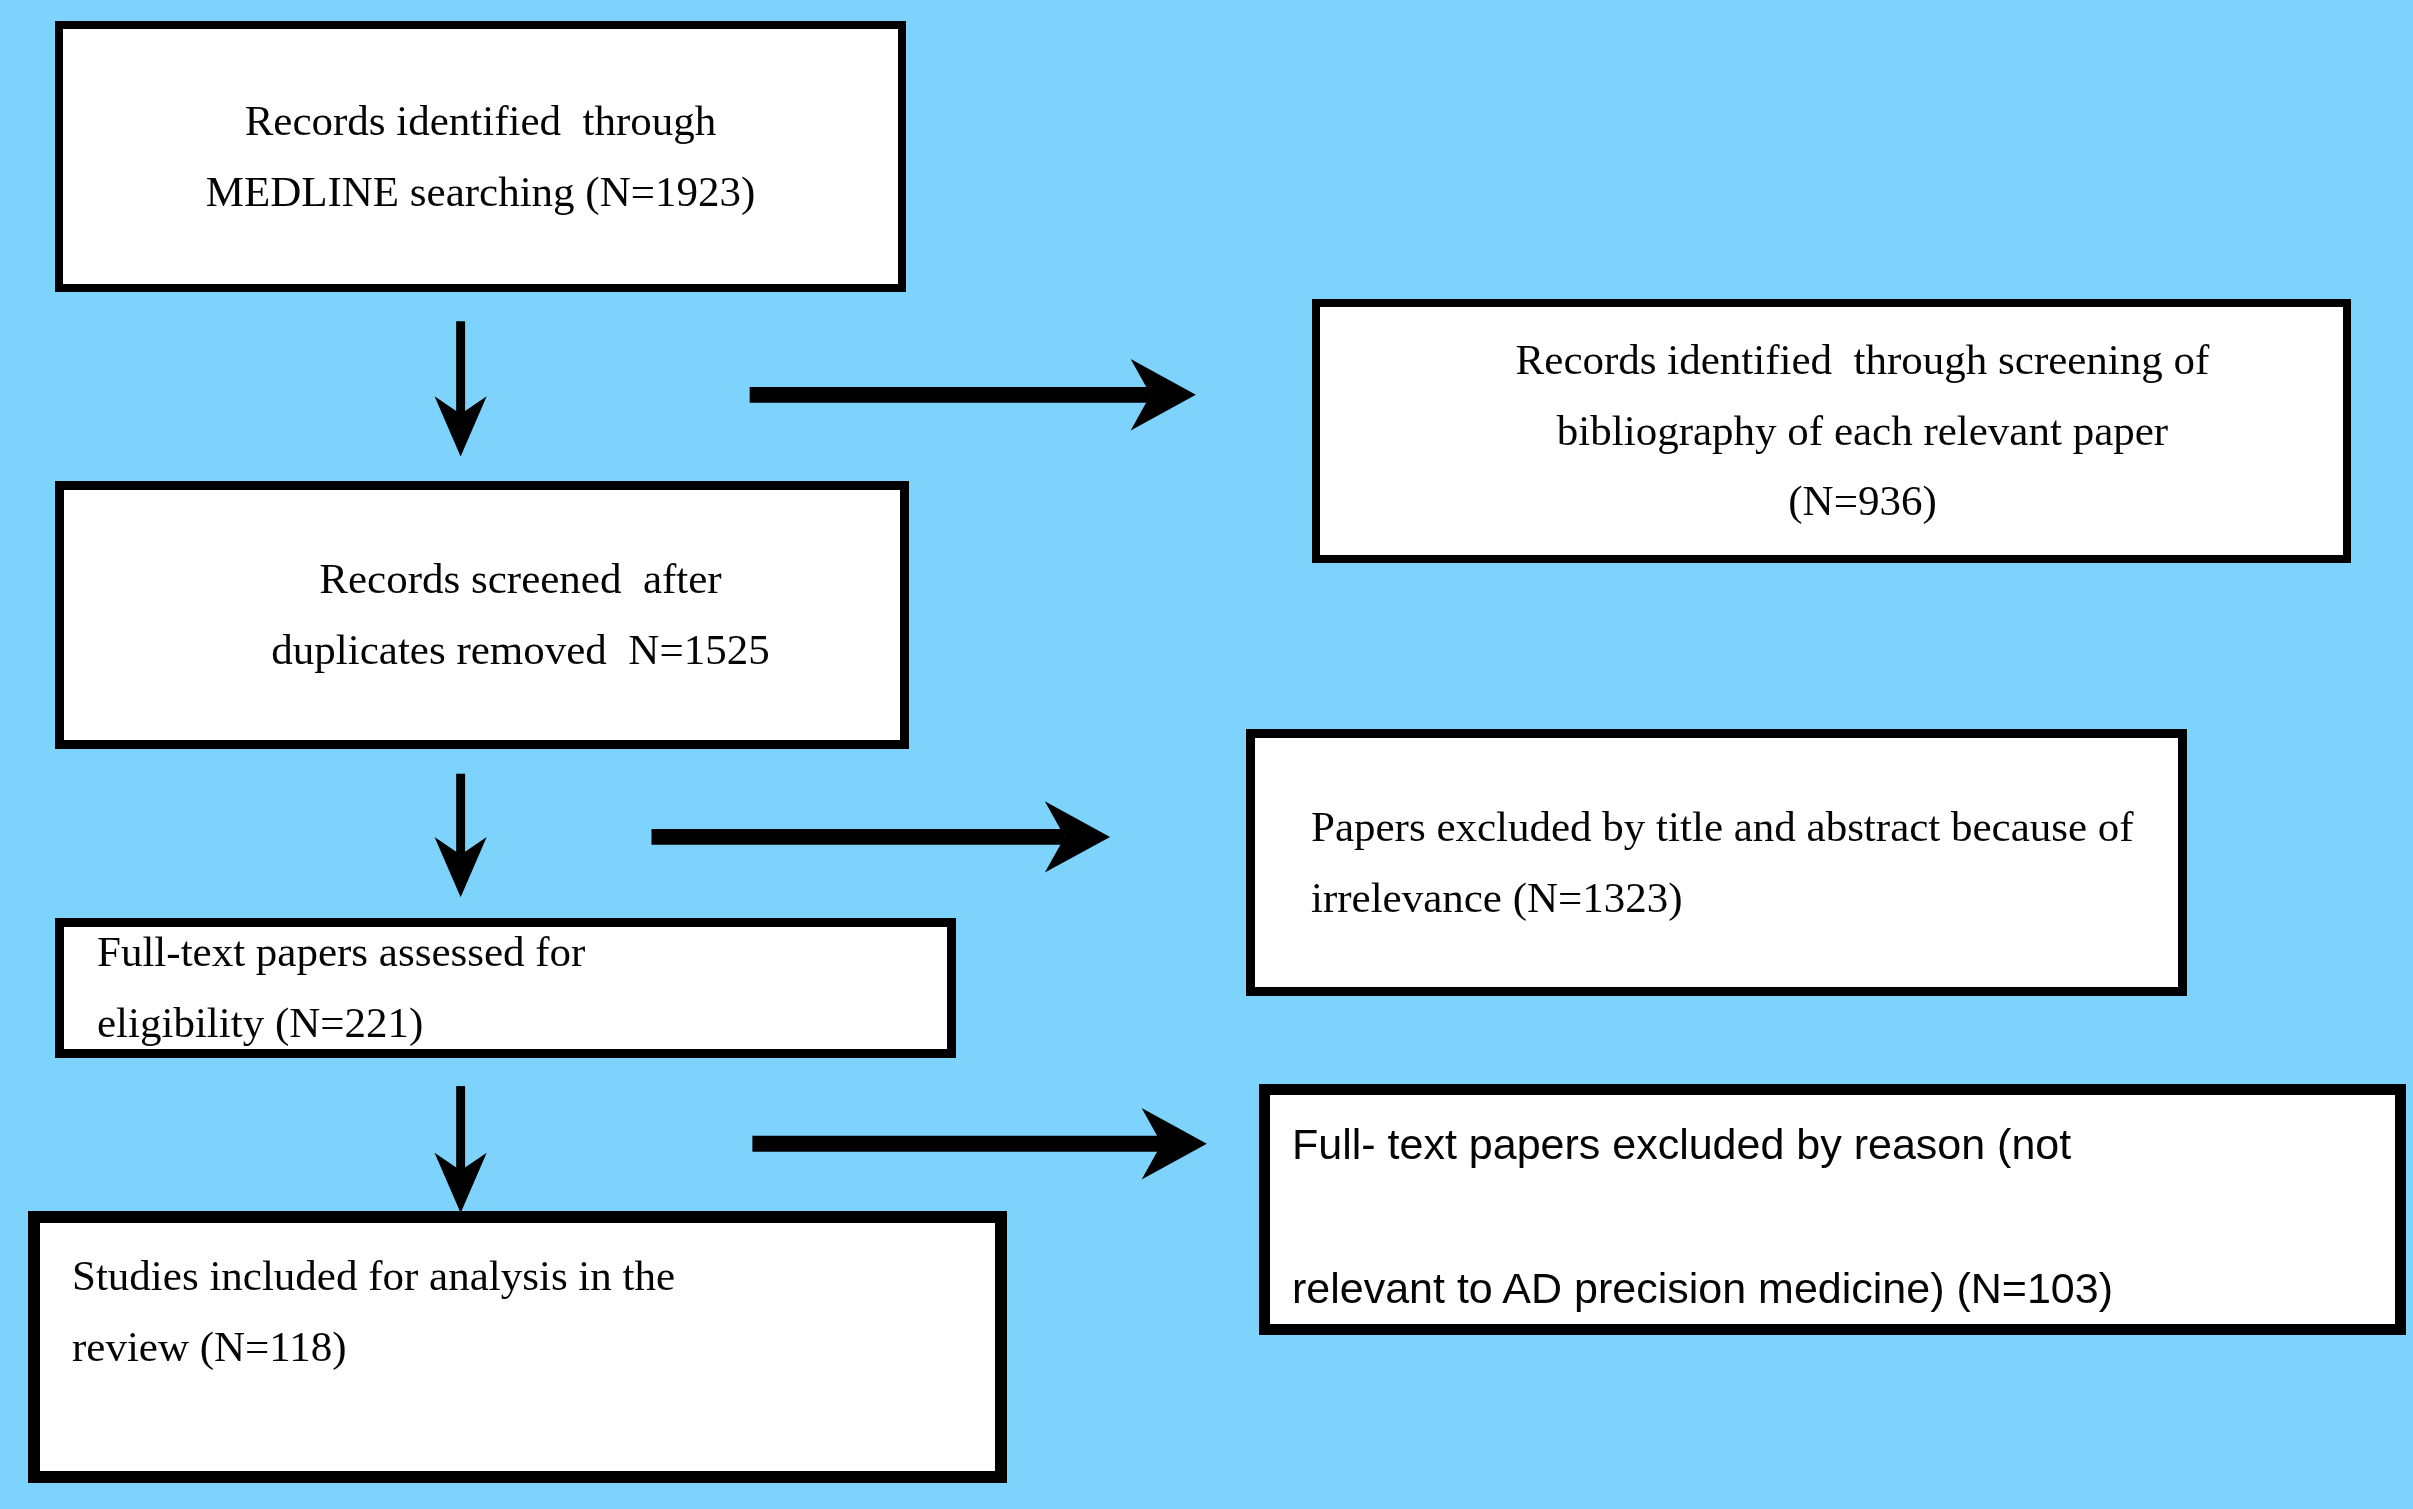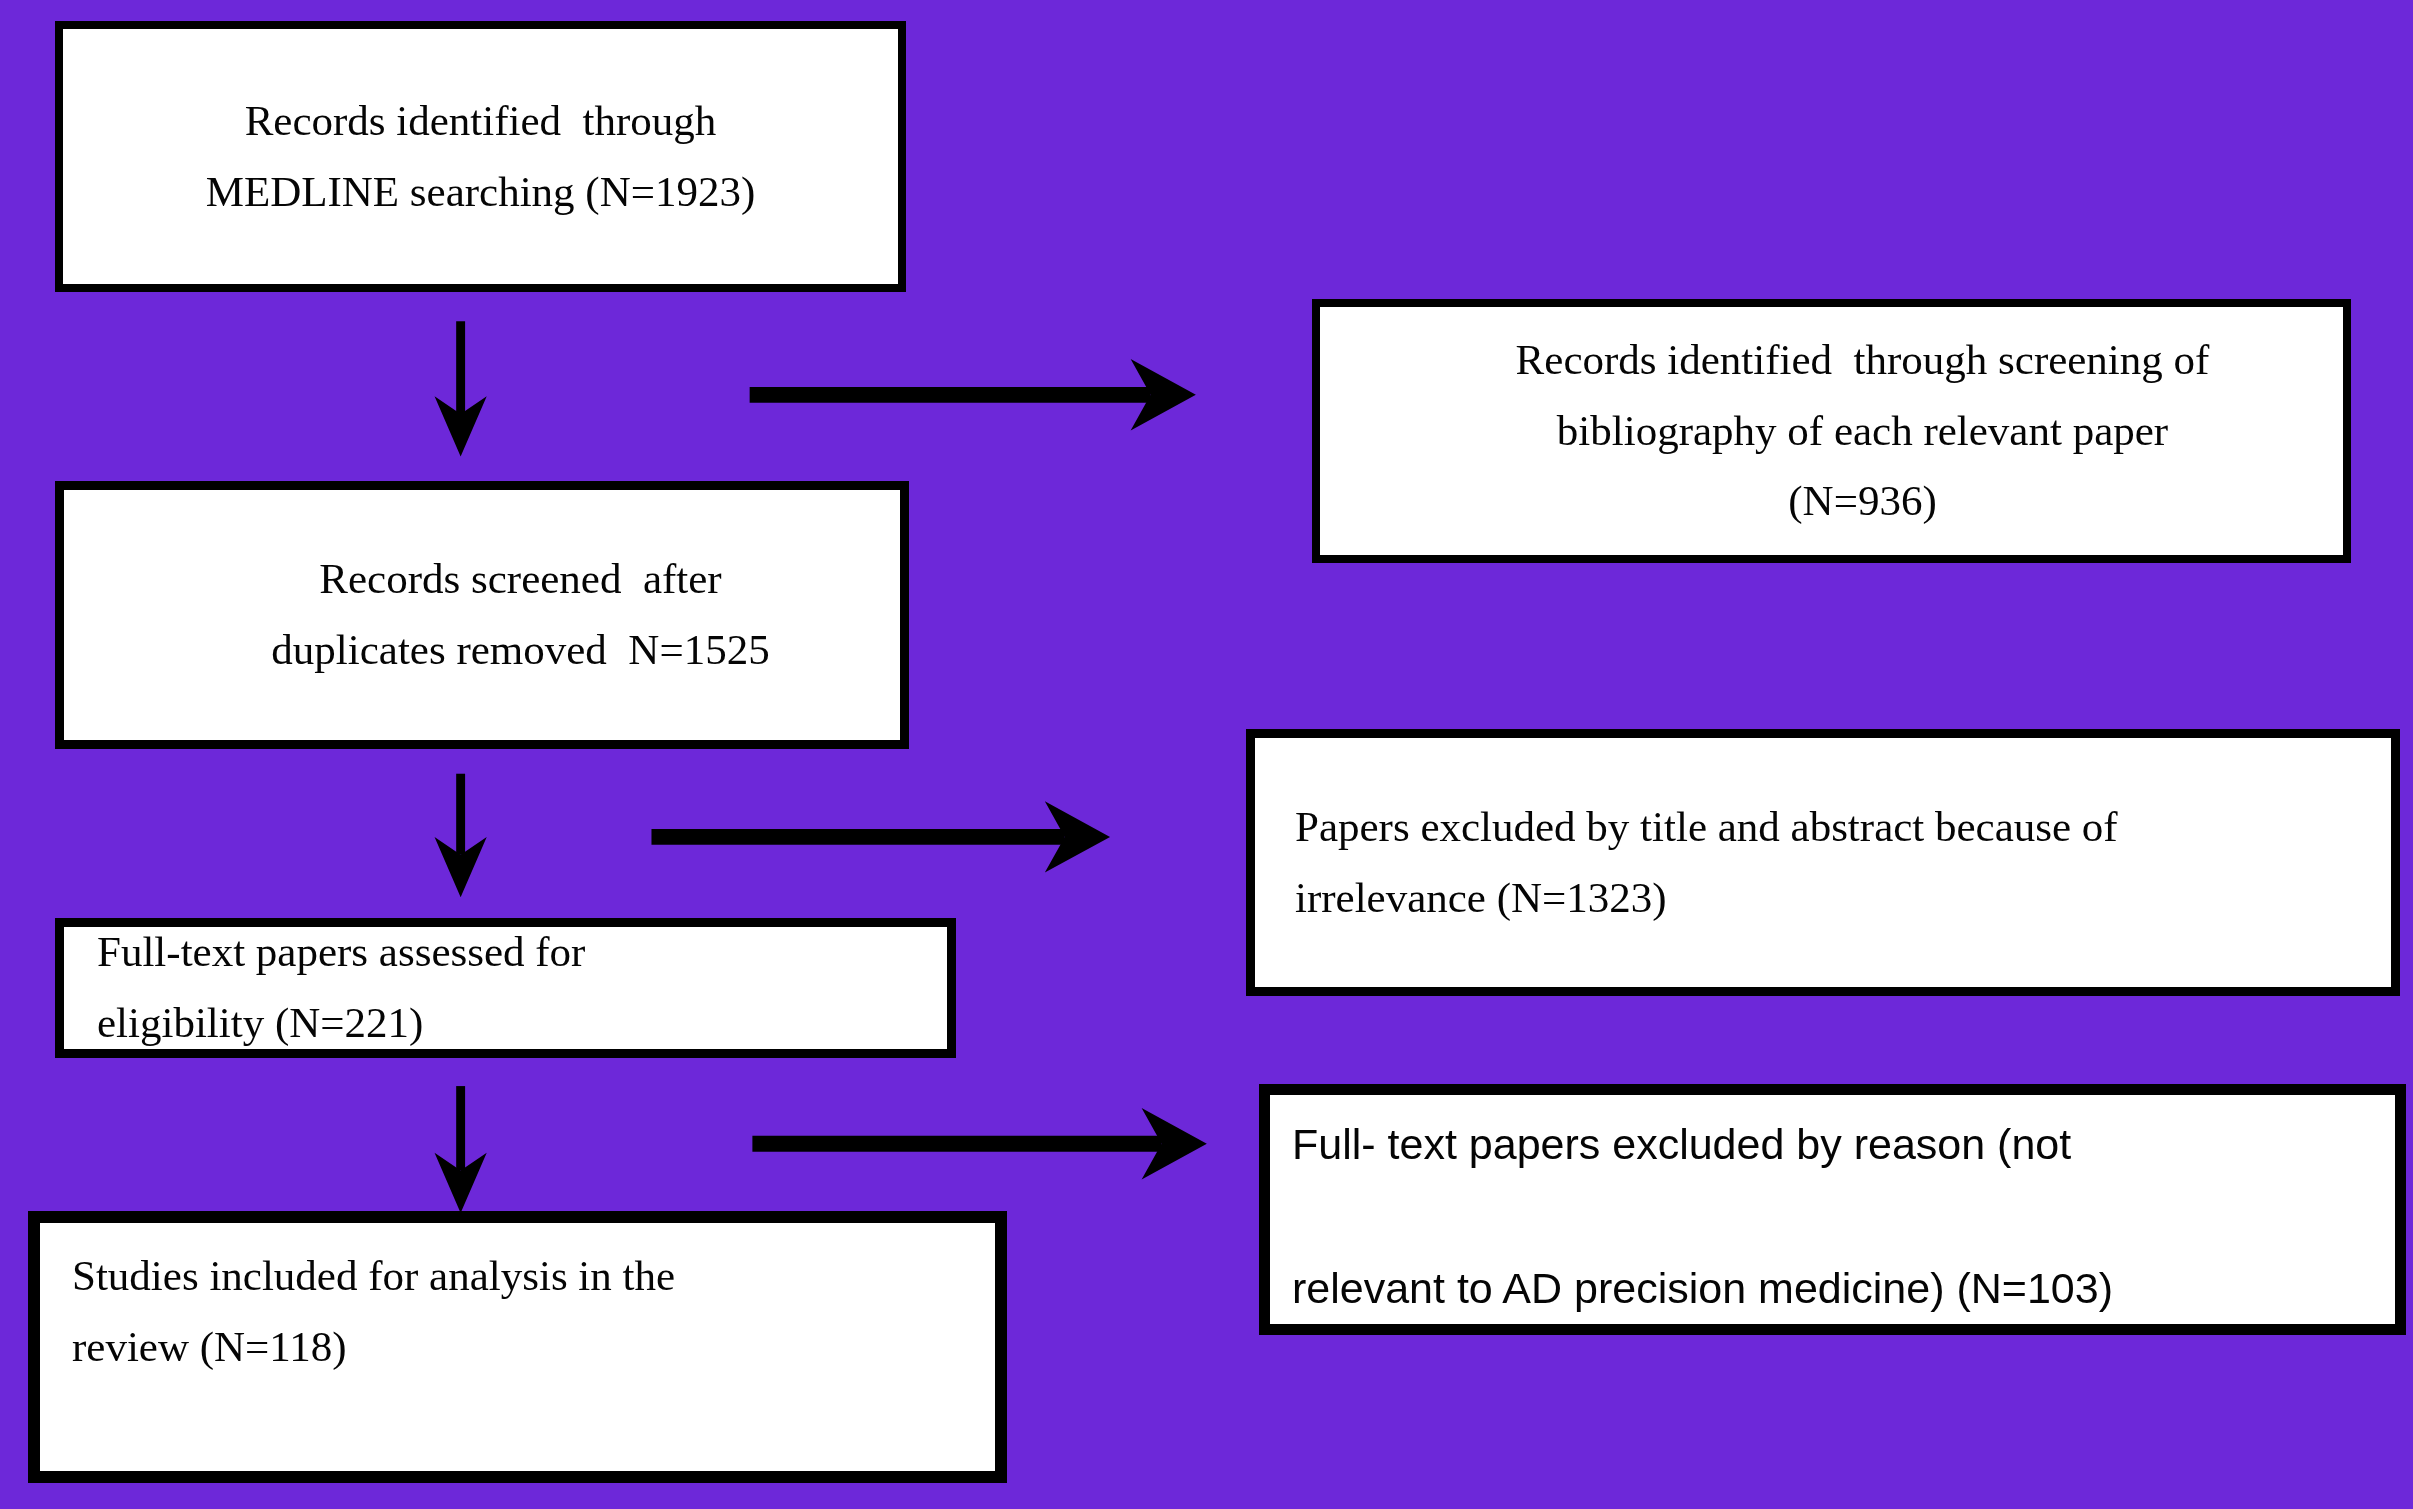--- a/index.html
+++ b/index.html
@@ -1,20 +1,20 @@
 <!DOCTYPE html>
 <html style="font-size:11px"><head>
 <meta charset="utf-8">
 <style>
   html, body { margin: 0; padding: 0; background: #ffffff; }
   .canvas {
     position: relative;
     width: 2413px;
     height: 1509px;
-    background: #6d28d9;
+    background: #7dd3fc;
     overflow: hidden;
     font-family: "Liberation Serif", "DejaVu Serif", serif;
     color: #050505;
   }
   .flow-box {
     position: absolute;
     box-sizing: border-box;
     background: #ffffff;
     border-style: solid;
     border-color: #000000;
@@ -33,22 +33,22 @@
   }
   #box-biblio {
     left: 1312px; top: 299px; width: 1039px; height: 264px;
     border-width: 8.2px; padding-left: 62px; text-align: center;
   }
   #box-screened {
     left: 55px; top: 481px; width: 854px; height: 268px;
     border-width: 9px; padding-left: 77px; text-align: center;
   }
   #box-excl-title {
-    left: 1246px; top: 729px; width: 1154px; height: 267px;
-    border-width: 9px; padding-left: 40px;
+    left: 1246px; top: 729px; width: 941px; height: 267px;
+    border-width: 9px; padding-left: 56px;
   }
   #box-fulltext {
     left: 55px; top: 918px; width: 901px; height: 140px;
     border-width: 9px; padding-left: 33px;
   }
   #box-excl-fulltext {
     left: 1259px; top: 1084px; width: 1147px; height: 251px;
     border-width: 11.7px; justify-content: space-between;
     padding: 15px 13.7px 0 22px;
     font-family: "Liberation Sans", "DejaVu Sans", sans-serif;

